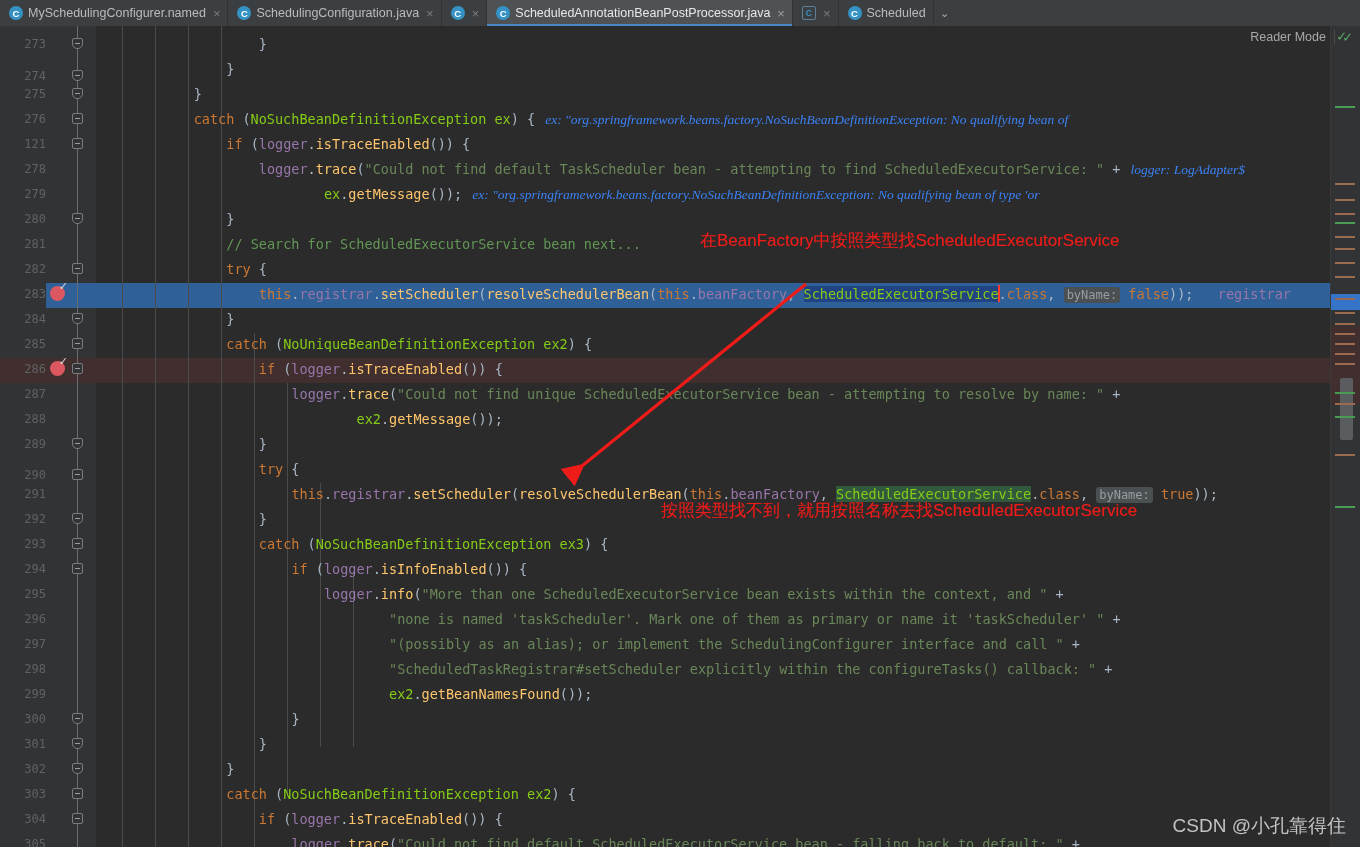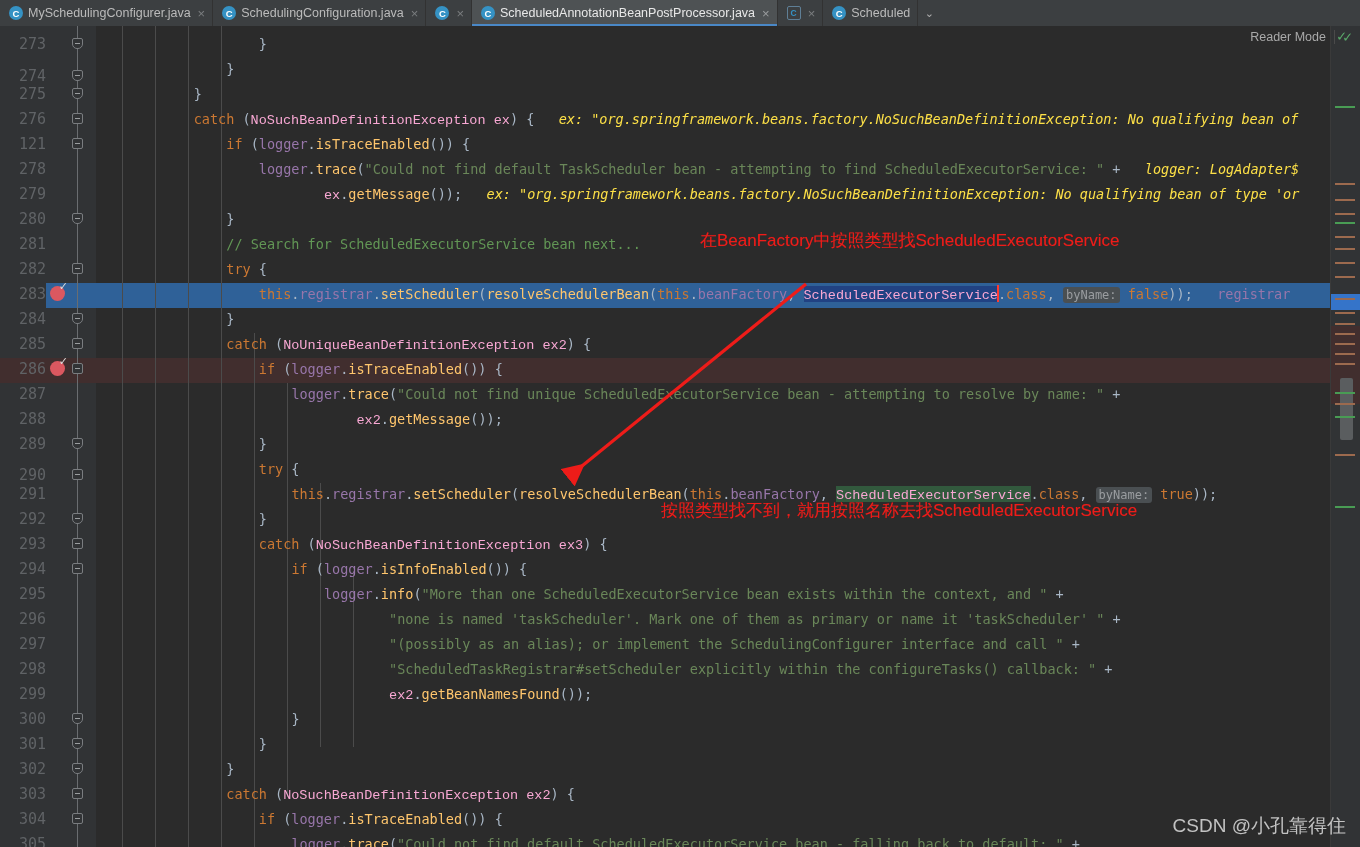--- a/index.html
+++ b/index.html
@@ -88,21 +88,21 @@
     background: #313335; border-left: 1px solid #3a3a3a;
   }
 
   .row {
     position: absolute; left: 0; width: 1360px; height: 25px;
     font-size: 13.5px; line-height: 25px;
     white-space: pre;
   }
   .lnum {
     position: absolute; left: 0; width: 46px; text-align: right;
-    color: #606366; font-size: 15px; line-height: 25px;
+    color: #606366; font-size: 12px; line-height: 25px;
     font-family: "DejaVu Sans Mono", monospace;
   }
   .fold {
     position: absolute; left: 72px; top: 6px;
     width: 11px; height: 11px;
   }
   .fold .box {
     width: 11px; height: 11px; border: 1px solid #7a7d80;
     border-radius: 2px; position: relative; background: #313335;
   }
@@ -156,28 +156,28 @@
   }
   .lhi-bp {
     position: absolute; left: 0; top: 0; width: 1360px; height: 25px;
     background: #412e2e;
   }
 
   
   .kw   { color: #cc7832; }
   .str  { color: #6a8759; }
   .cmt  { color: #629755; }
-  .hint { color: #fde047; font-style: italic; }
+  .hint { color: #3b82f6; font-style: italic; font-family: Liberation Serif, serif; }
   .hintbox {
     color: #9a9da0; background: #4a4f52; border-radius: 3px;
     padding: 1px 3px; font-style: normal; font-size: 12px;
   }
   .fld  { color: #9876aa; }
   .mth  { color: #ffc66d; }
-  .id   { color: #f9a8d4; font-family: Liberation Mono, monospace; }
+  .id   { color: #84cc16; }
   .punc { color: #a9b7c6; }
   .sel  { background: #214283; }
   .searchhit { background: #32593d; }
 
   .caret {
     display: inline-block; width: 2px; height: 17px;
     background: #ff3b30; vertical-align: -3px; margin: 0 -1px;
   }
 
   
@@ -218,21 +218,21 @@
   }
 </style>
 </head>
 <body>
 
 <div id="app">
 
   <div class="tabbar">
     <div class="tab">
       <span class="jicon">C</span>
-      <span class="tlabel">MySchedulingConfigurer.java</span>
+      <span class="tlabel">MySchedulingConfigurer.named</span>
       <span class="closex">×</span>
     </div>
     <div class="tab">
       <span class="jicon">C</span>
       <span class="tlabel">SchedulingConfiguration.java</span>
       <span class="closex">×</span>
     </div>
     <div class="tab">
       <span class="jicon">C</span>
       <span class="closex">×</span>

